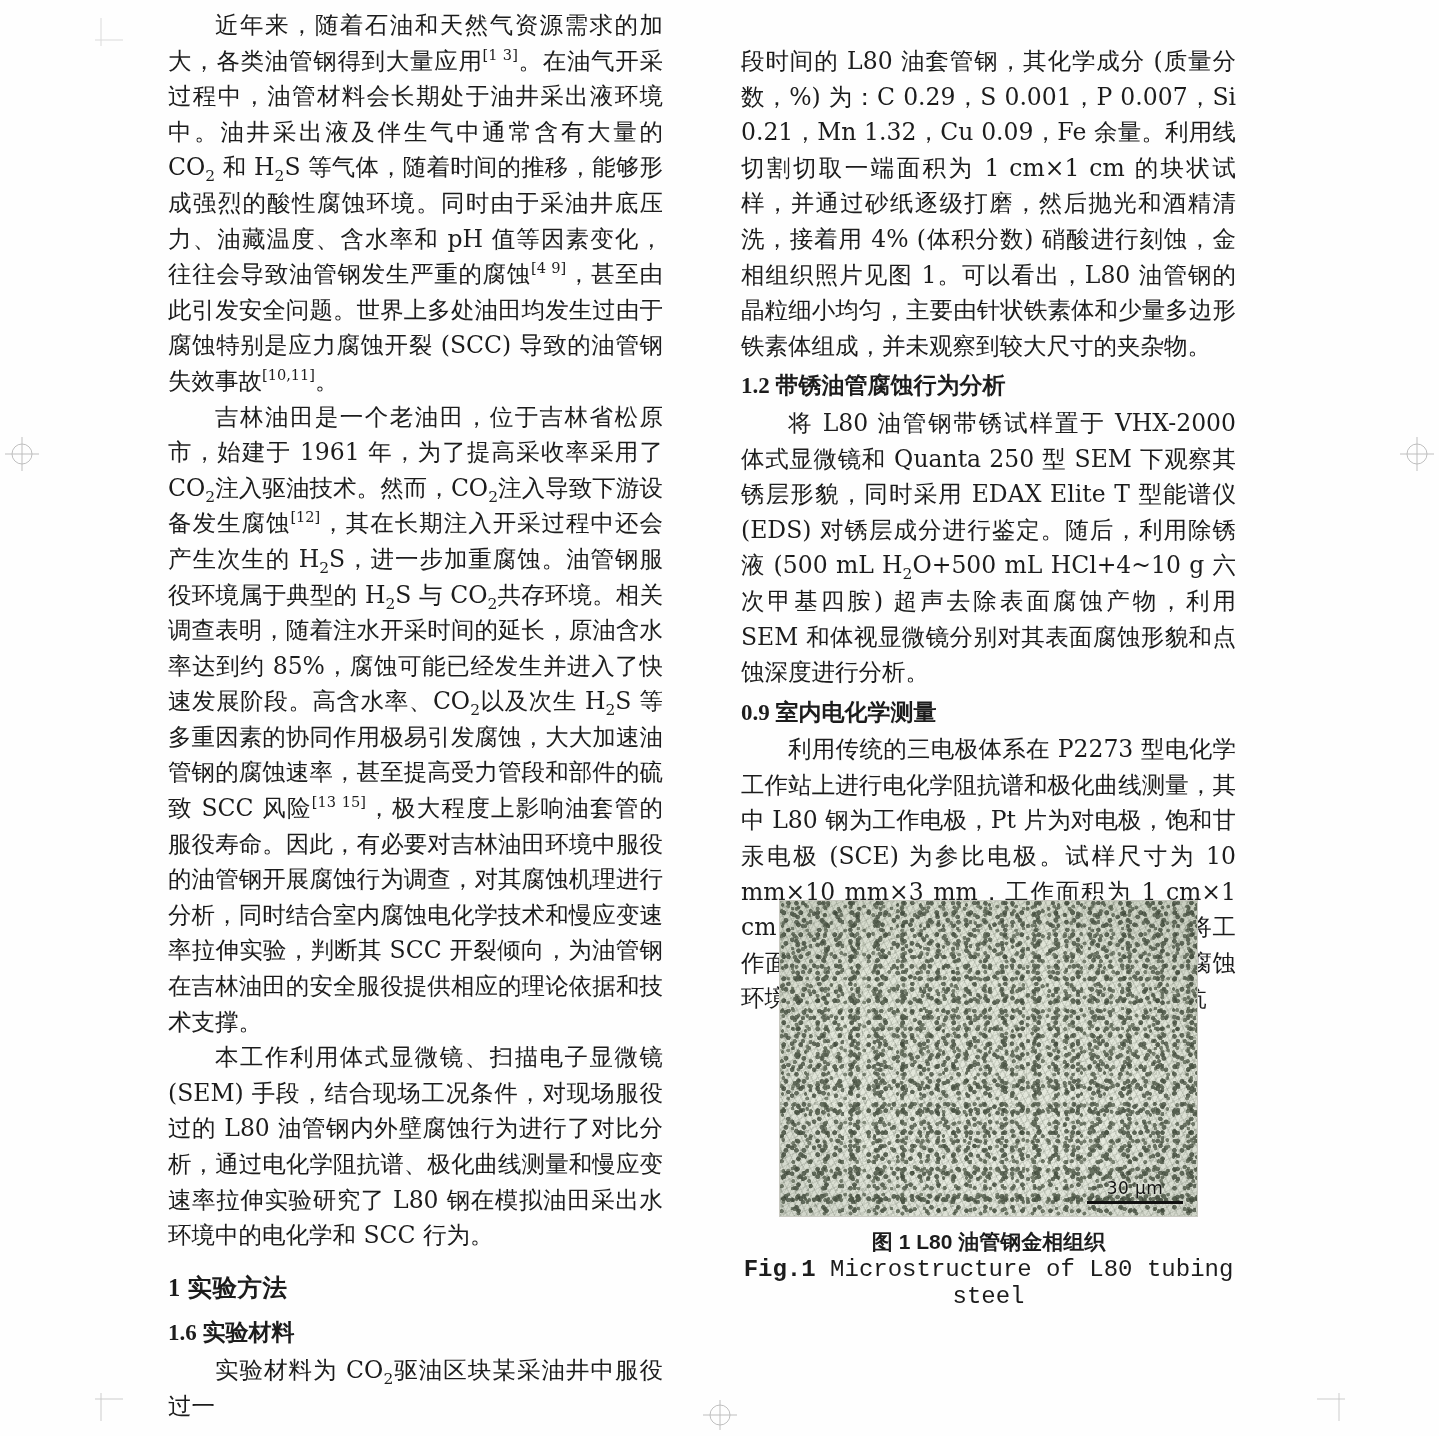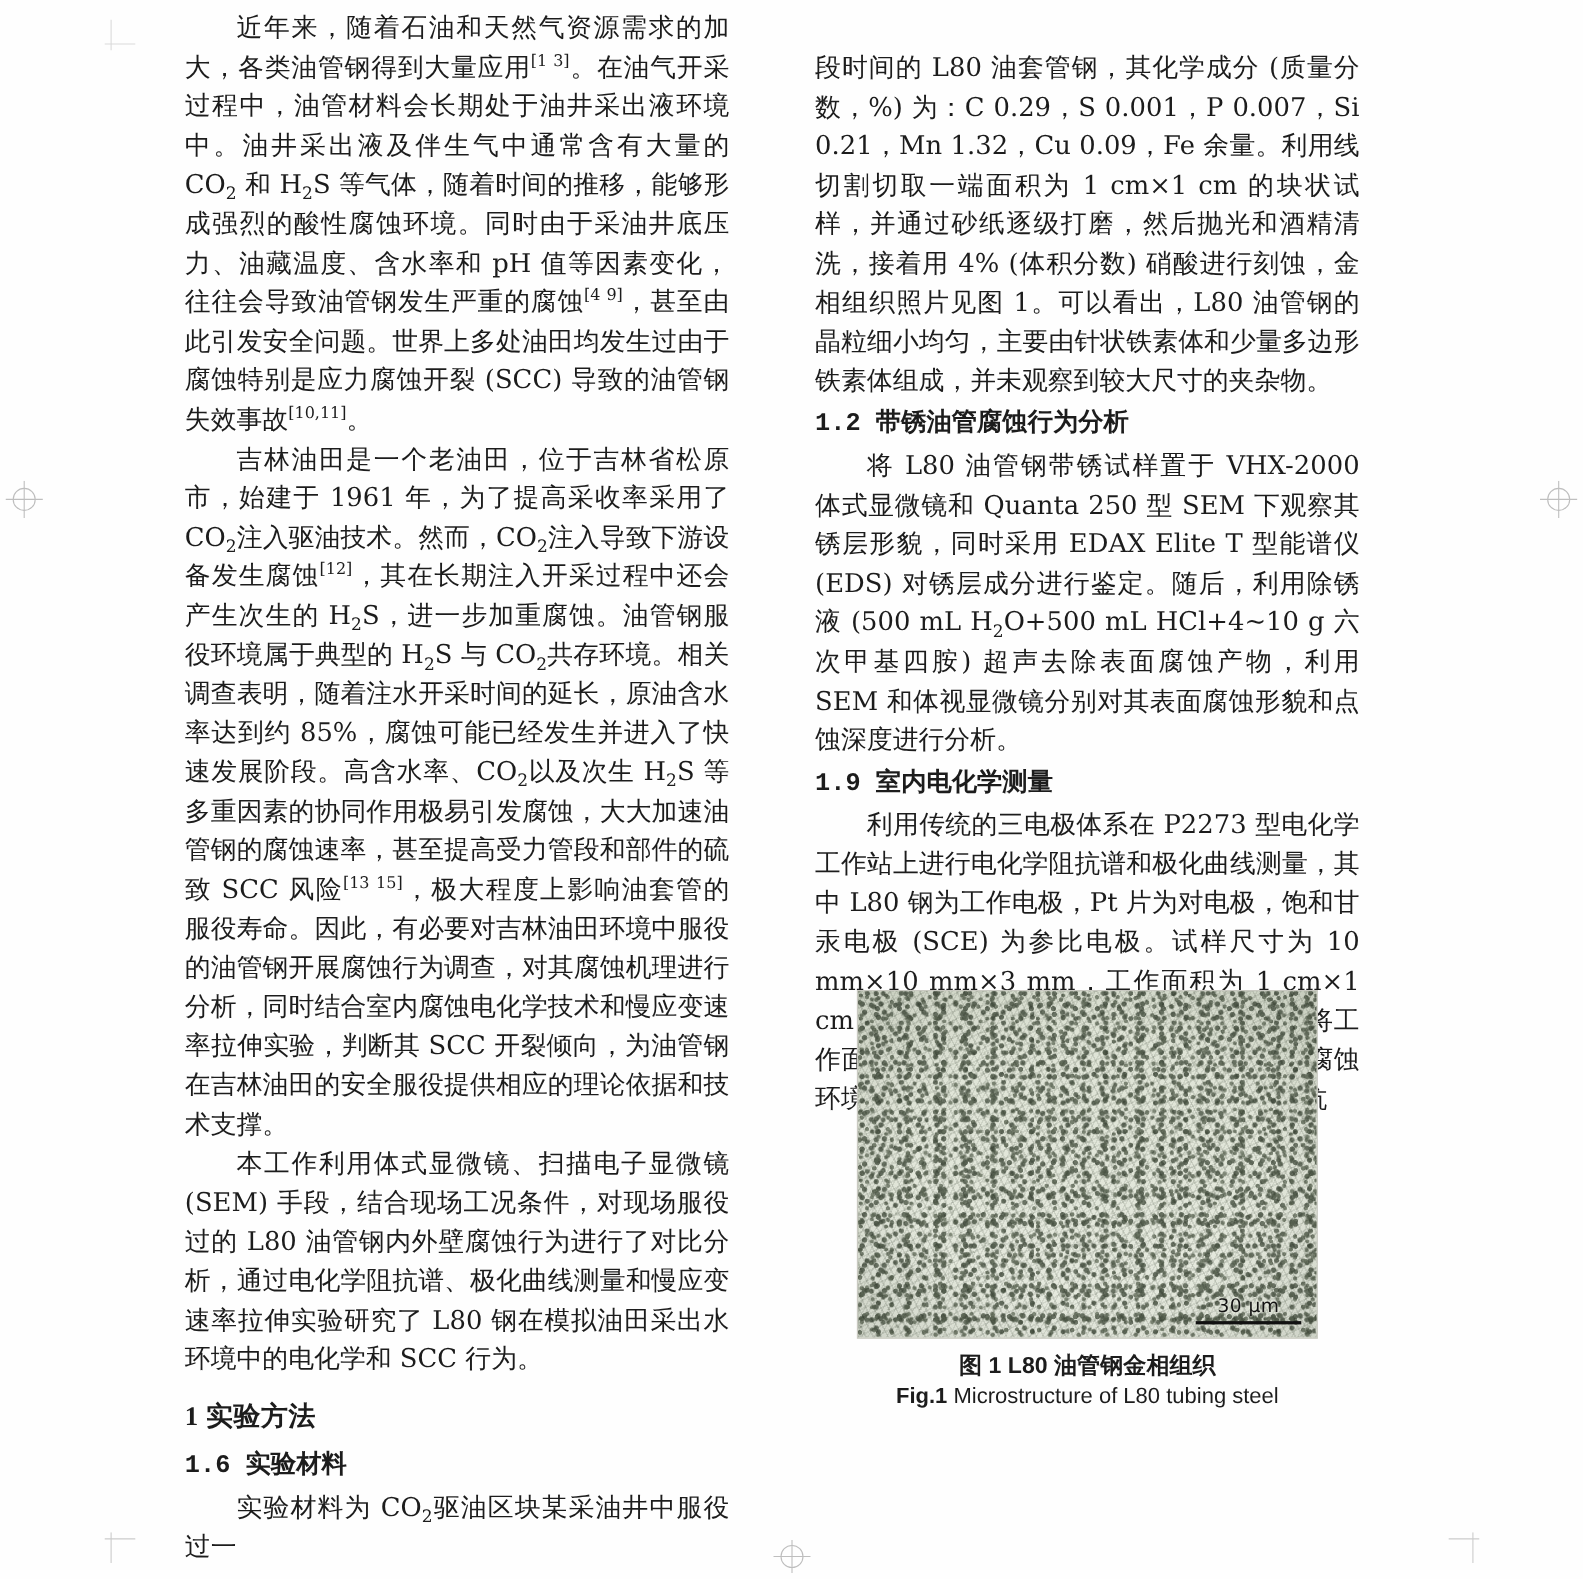--- a/index.html
+++ b/index.html
@@ -71,21 +71,21 @@
     line-height: 35.6px;
     font-weight: bold;
     font-family: Liberation Serif, serif;
     letter-spacing: .5px;
   }
   h3.head2 {
     margin: 10px 0 2px 0;
     font-size: 23px;
     line-height: 35.6px;
     font-weight: bold;
-    font-family: Liberation Mono, monospace;
+    font-family: Liberation Serif, serif;
   }
   h3.head2.tight { margin-top: 4px; }
 
   sup.ref {
     font-size: 0.62em;
     vertical-align: super;
     line-height: 0;
   }
   sub.sb {
     font-size: 0.66em;
@@ -176,23 +176,23 @@
     margin-top: 11px;
     text-align: center;
   }
   .fig-caption .cap-cn {
     font-size: 21px;
     line-height: 28px;
     font-weight: bold;
     font-family: Liberation Sans, sans-serif;
   }
   .fig-caption .cap-en {
-    font-size: 20px;
+    font-size: 24px;
     line-height: 27px;
-    font-family: Liberation Sans, sans-serif;
+    font-family: Liberation Mono, monospace;
   }
   .fig-caption .cap-en b { font-weight: bold; }
 </style>
 </head>
 <body>
 
 <div class="page-canvas"></div>
 
 <div class="reg-mark" style="left:5px; top:437px;">
   <svg width="34" height="34" viewBox="0 0 34 34">
@@ -243,21 +243,21 @@
     <p class="para">本工作利用体式显微镜、扫描电子显微镜 (SEM) 手段，结合现场工况条件，对现场服役过的 L80 油管钢内外壁腐蚀行为进行了对比分析，通过电化学阻抗谱、极化曲线测量和慢应变速率拉伸实验研究了 L80 钢在模拟油田采出水环境中的电化学和 SCC 行为。</p>
     <h2 class="head1">1 实验方法</h2>
     <h3 class="head2">1.6 实验材料</h3>
     <p class="para">实验材料为 CO<sub class="sb">2</sub>驱油区块某采油井中服役过一</p>
   </div>
 
   <div class="col col-right">
     <p class="para noindent">段时间的 L80 油套管钢，其化学成分 (质量分数，%) 为：C 0.29，S 0.001，P 0.007，Si 0.21，Mn 1.32，Cu 0.09，Fe 余量。利用线切割切取一端面积为 1 cm×1 cm 的块状试样，并通过砂纸逐级打磨，然后抛光和酒精清洗，接着用 4% (体积分数) 硝酸进行刻蚀，金相组织照片见图 1。可以看出，L80 油管钢的晶粒细小均匀，主要由针状铁素体和少量多边形铁素体组成，并未观察到较大尺寸的夹杂物。</p>
     <h3 class="head2 tight">1.2 带锈油管腐蚀行为分析</h3>
     <p class="para">将 L80 油管钢带锈试样置于 VHX-2000 体式显微镜和 Quanta 250 型 SEM 下观察其锈层形貌，同时采用 EDAX Elite T 型能谱仪 (EDS) 对锈层成分进行鉴定。随后，利用除锈液 (500 mL H<sub class="sb">2</sub>O+500 mL HCl+4~10 g 六次甲基四胺) 超声去除表面腐蚀产物，利用 SEM 和体视显微镜分别对其表面腐蚀形貌和点蚀深度进行分析。</p>
-    <h3 class="head2 tight">1.9 室内电化学测量</h3>
+    <h3 class="head2 tight">0.9 室内电化学测量</h3>
     <p class="para">利用传统的三电极体系在 P2273 型电化学工作站上进行电化学阻抗谱和极化曲线测量，其中 L80 钢为工作电极，Pt 片为对电极，饱和甘汞电极 (SCE) 为参比电极。试样尺寸为 10 mm×10 mm×3 mm，工作面积为 1 cm×1 cm。测量之前先将试样用环氧树脂密封，将工作面用砂纸逐级打磨至 2000#，然后置于腐蚀环境中 30 min，获得稳定的开路电位。阻抗</p>
   </div>
 
 </div>
 
 <div class="figure-block">
   <div class="micrograph">
     <div class="grain-overlay"></div>
     <div class="scalebar">
       <div class="sb-text">30 μm</div>

